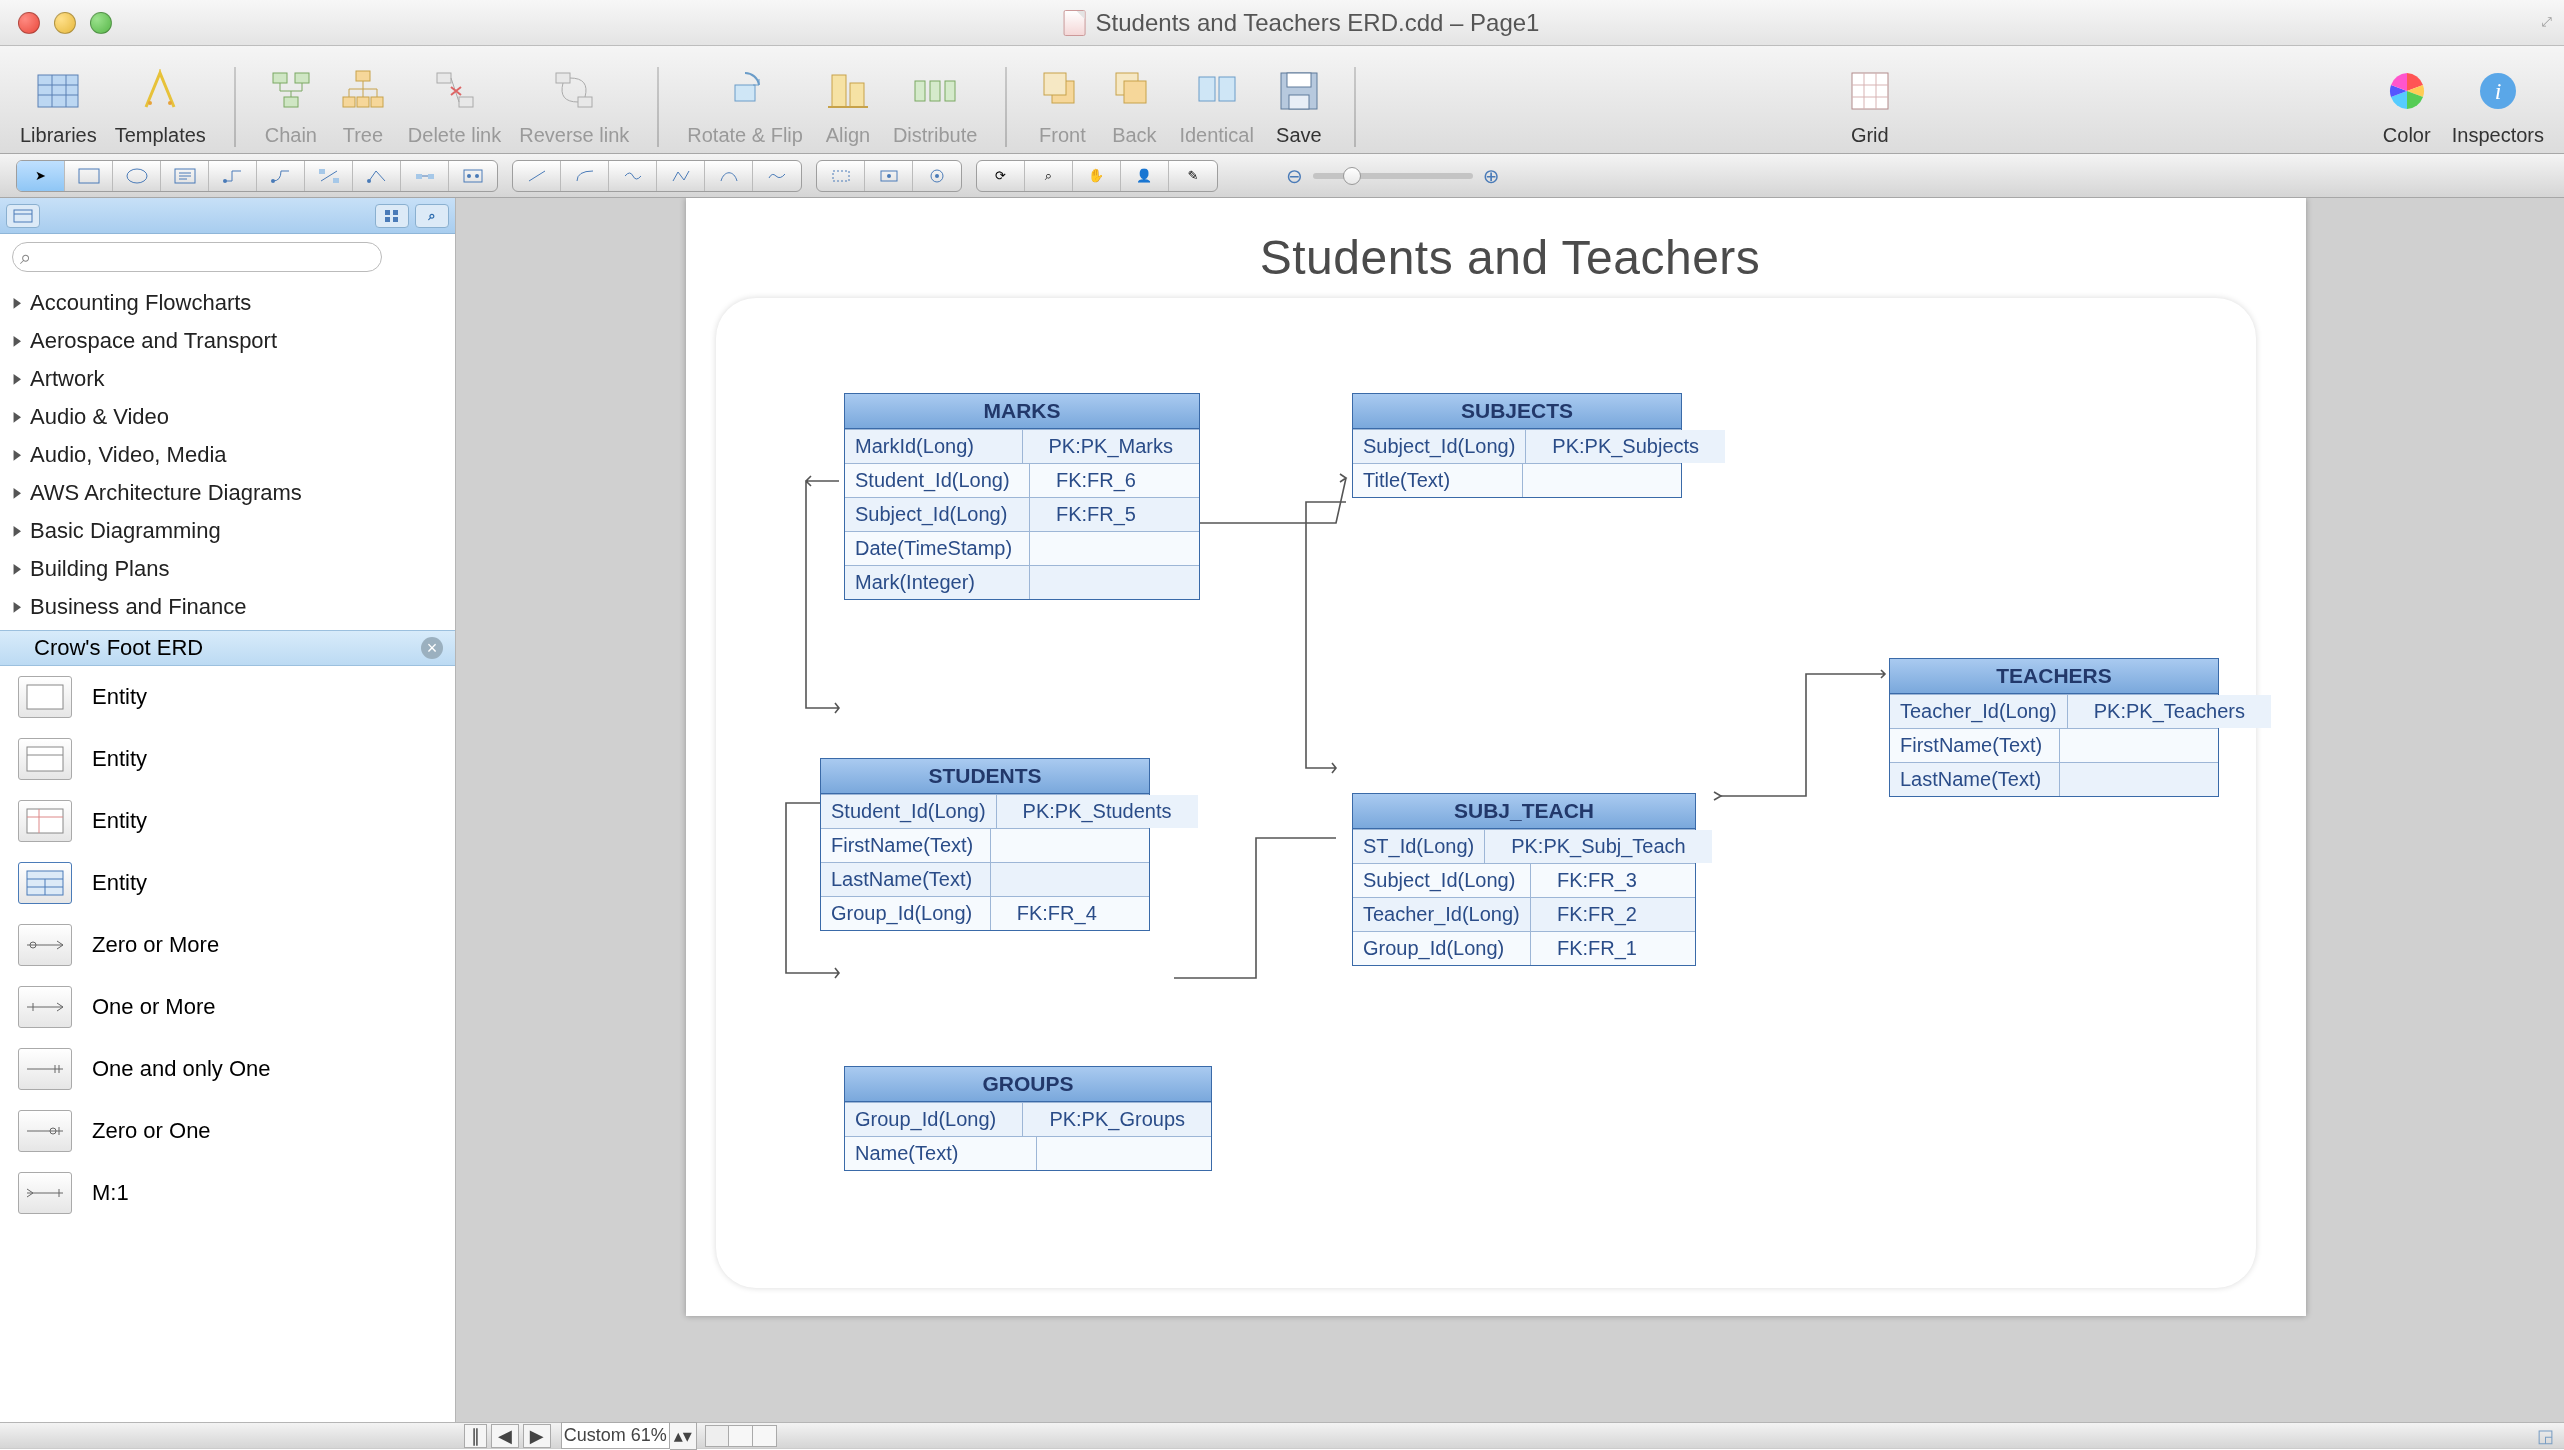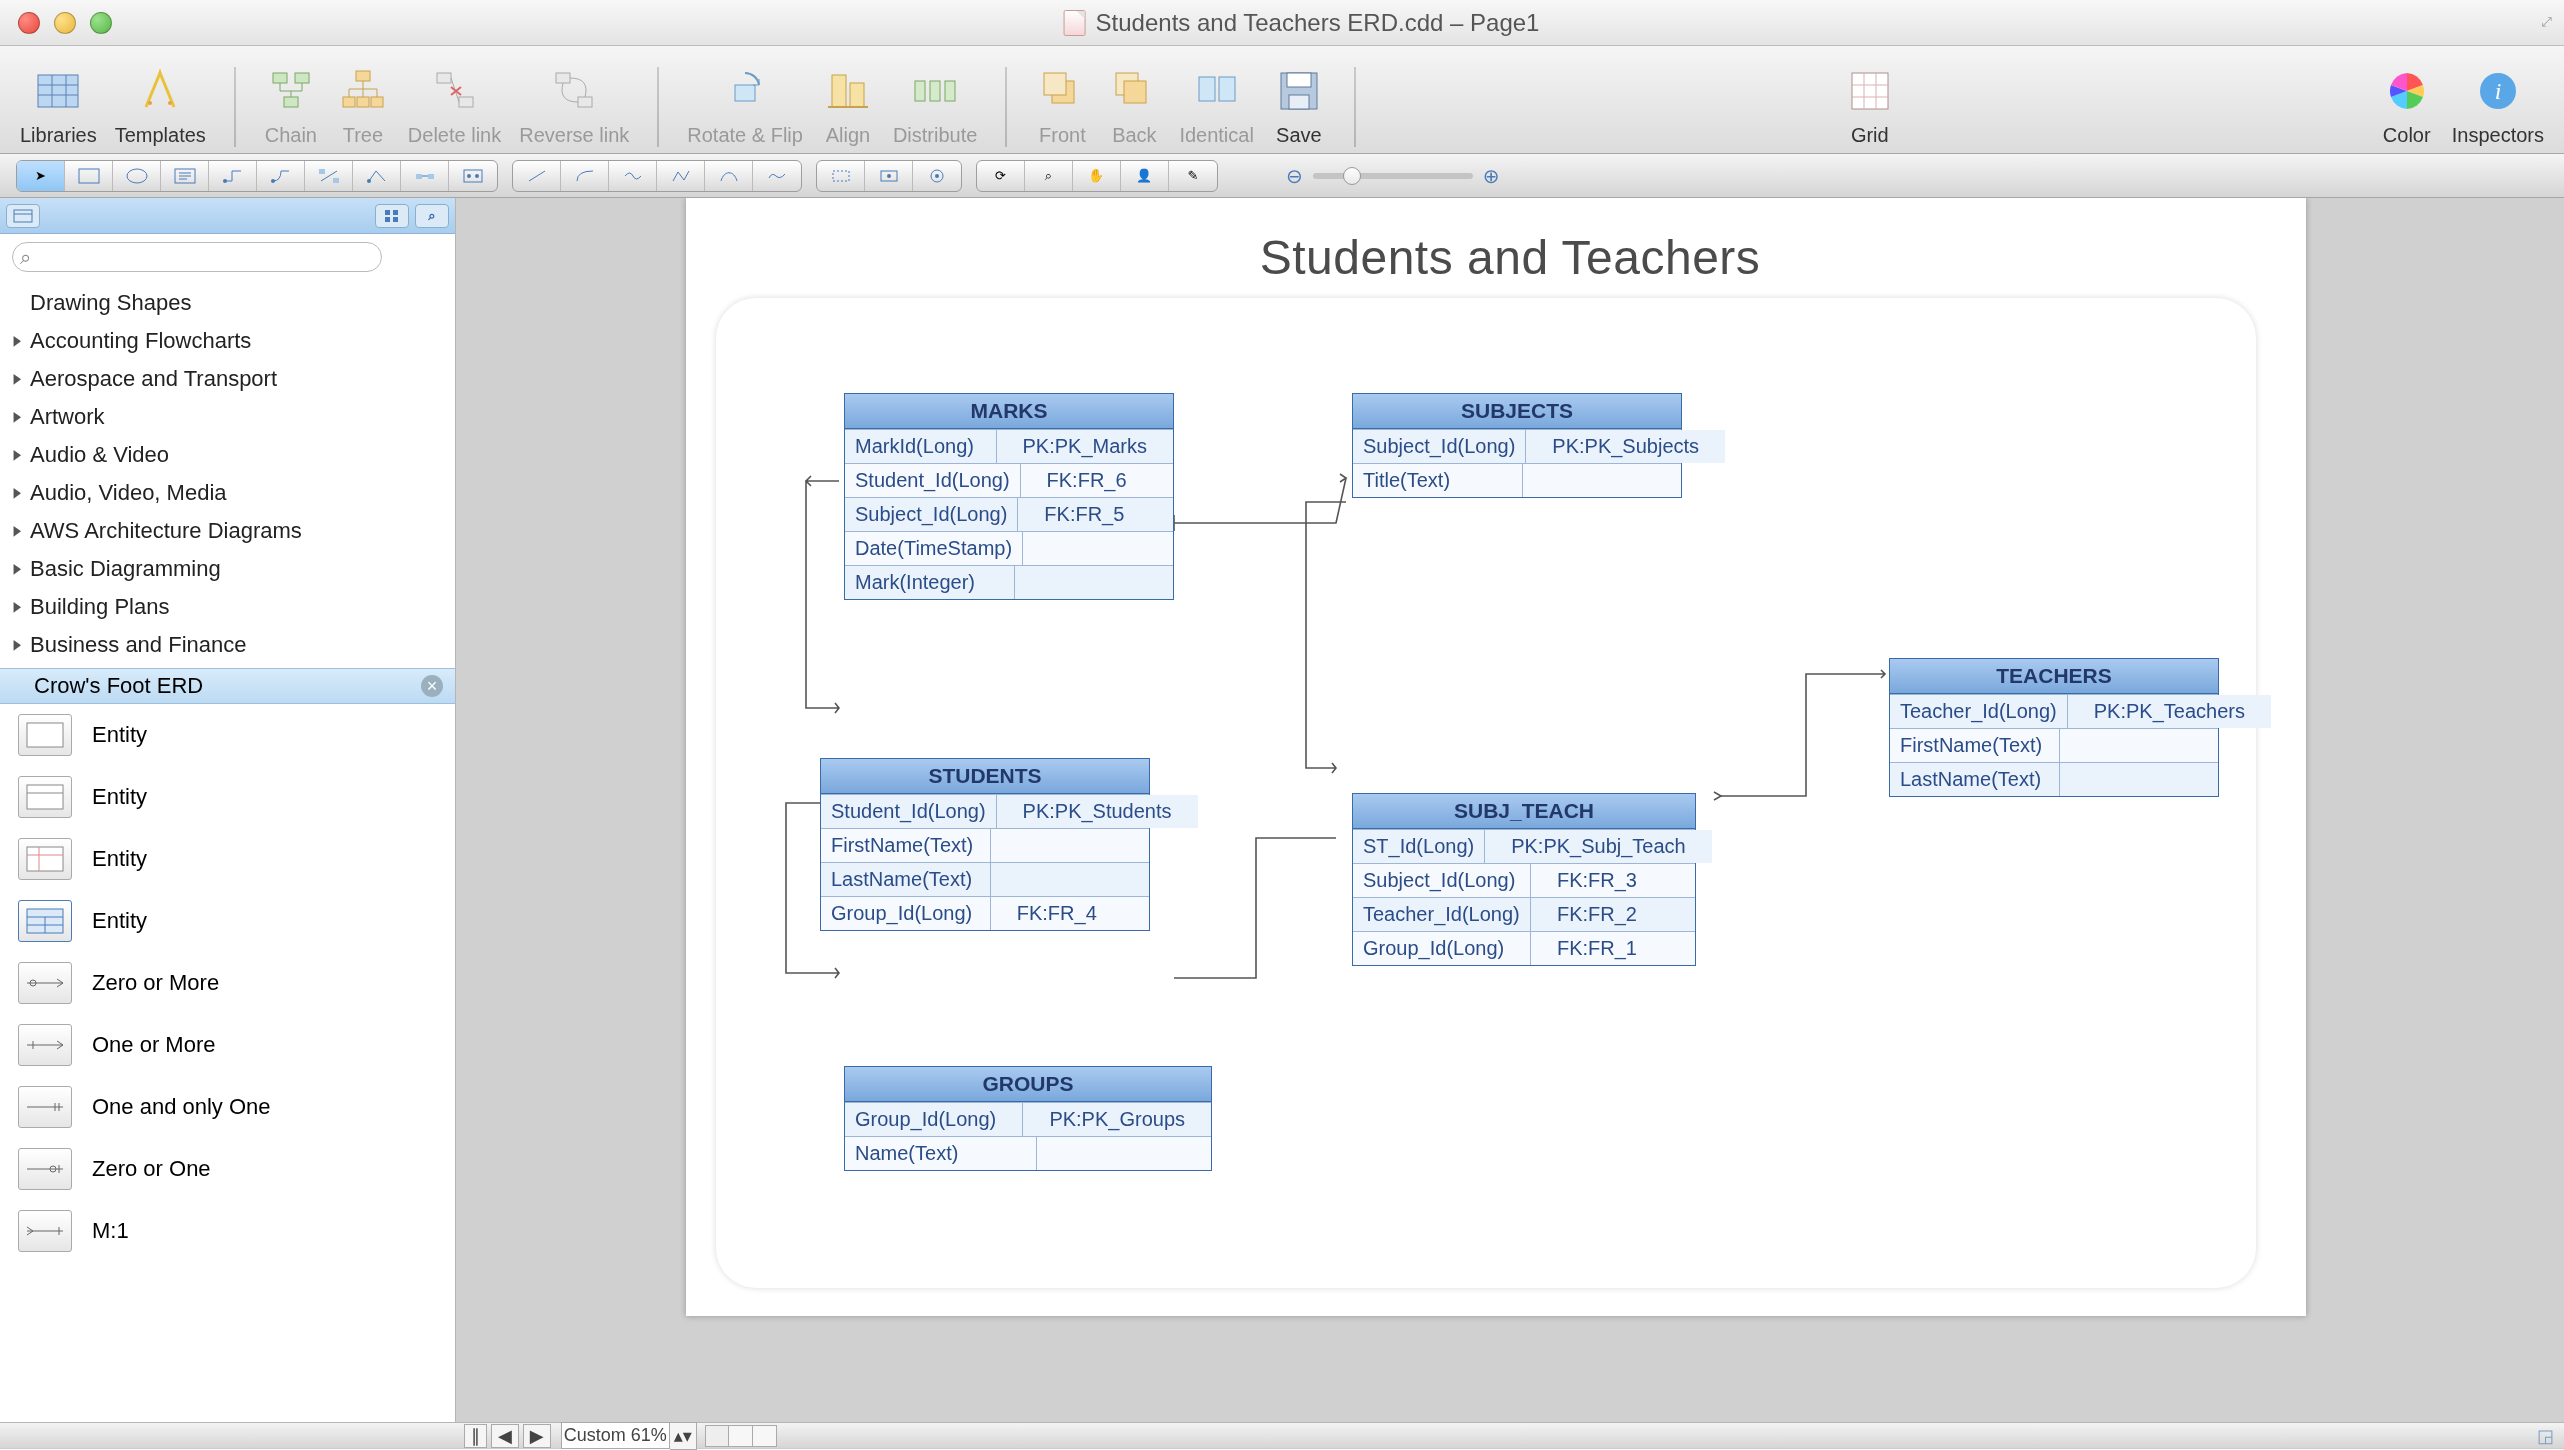--- a/index.html
+++ b/index.html
@@ -434,21 +434,20 @@
             <rect x="1" y="8" width="5" height="5" fill="#4a7bb8"></rect>
             <rect x="9" y="8" width="5" height="5" fill="#4a7bb8"></rect>
           </svg>
         </div>
       <div class="sb-chip" style="color:#2b6aad;font-weight:bold">⌕</div>
     </div>
     <div class="sb-search sb-searchwrap">
       <input type="text" placeholder="" style="">
     </div>
     <div class="sb-tree">
-      <div class="sb-item plain">Drawing Shapes</div>
       <div class="sb-item h">Accounting Flowcharts</div>
       <div class="sb-item h">Aerospace and Transport</div>
       <div class="sb-item h">Artwork</div>
       <div class="sb-item h">Audio &amp; Video</div>
       <div class="sb-item h">Audio, Video, Media</div>
       <div class="sb-item h">AWS Architecture Diagrams</div>
       <div class="sb-item h">Basic Diagramming</div>
       <div class="sb-item h">Building Plans</div>
       <div class="sb-item h">Business and Finance</div>
     </div>
@@ -563,21 +562,21 @@
 
       <path class="conn" d="M890 304 L850 304 L850 570 L880 570 M876 565 L880 570 L876 575"></path>
 
       <path class="conn" d="M880 640 L800 640 L800 780 L718 780"></path>
 
       <path class="conn" d="M1265 598 L1350 598 L1350 476 L1429 476 M1425 472 L1429 476 L1425 480"></path>
 
       <path class="conn" d="M1258 594 L1265 598 L1258 602"></path>
     </svg>
 
-    <div class="erd" style="left:388px;top:195px;width:330px">
+    <div class="erd" style="left:388px;top:195px;width:356px">
       <div class="hdr">MARKS</div>
       <div class="row">
           <div class="c1">MarkId(Long)</div>
           <div class="c2">PK:PK_Marks</div>
         </div>
       <div class="row alt">
           <div class="c1">Student_Id(Long)</div>
           <div class="c2">FK:FR_6</div>
         </div>
       <div class="row">

